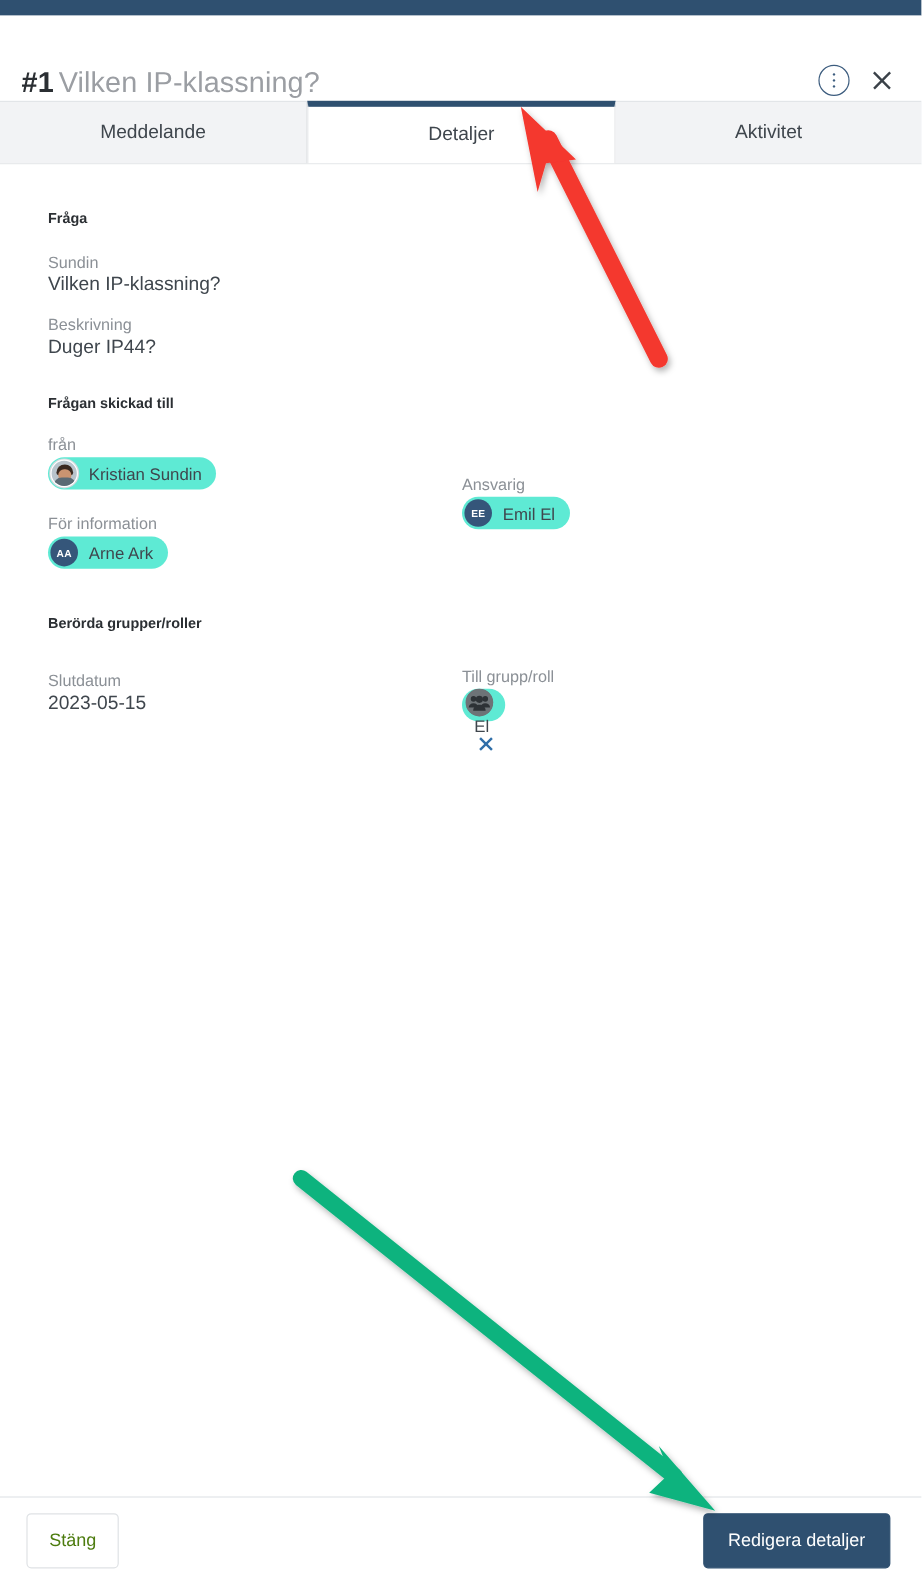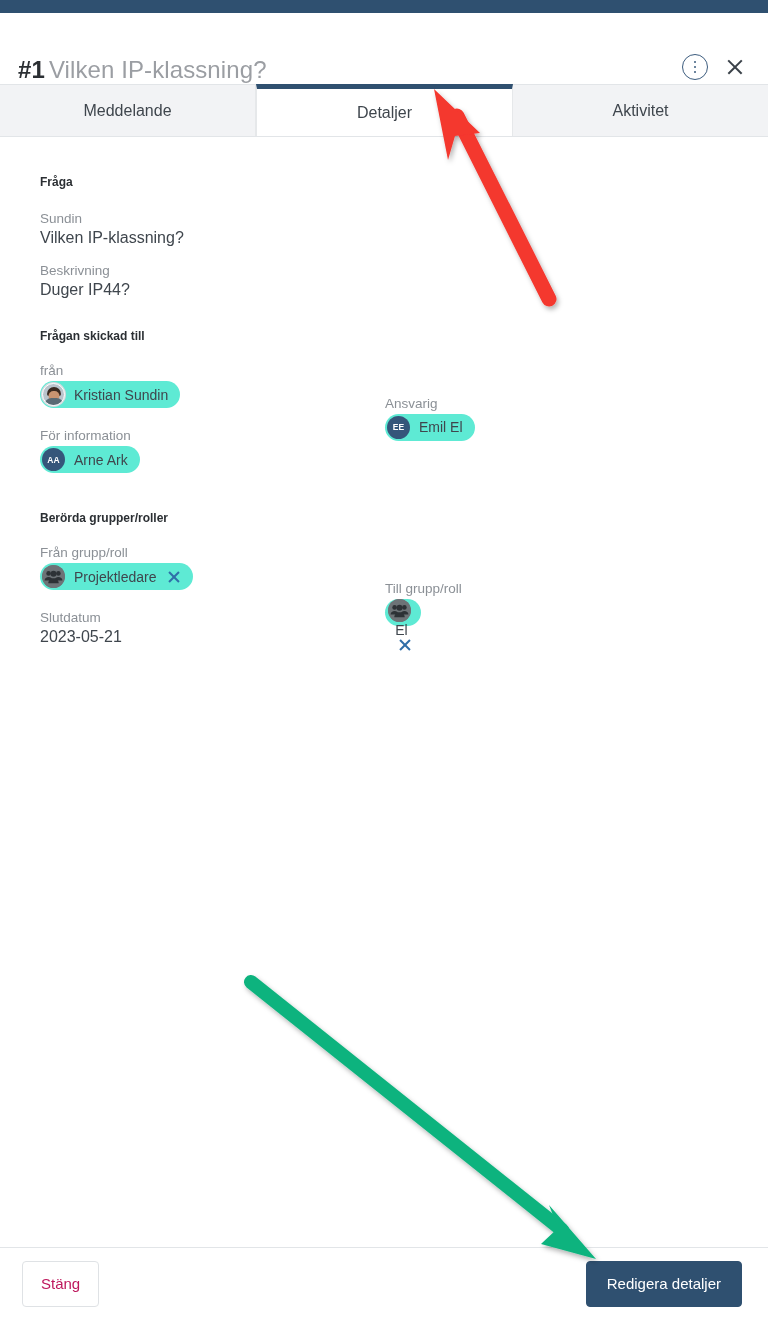--- a/index.html
+++ b/index.html
@@ -260,21 +260,21 @@
     border-radius: 4px;
     cursor: pointer;
     height: 46px;
     display: inline-flex;
     align-items: center;
     justify-content: center;
   }
   .btn-secondary {
     background: #ffffff;
     border: 1px solid #dfe2e5;
-    color: #be185d;
+    color: #4d7c0f;
     padding: 0 18px;
   }
   .btn-primary {
     background: #2f5070;
     border: 1px solid #2f5070;
     color: #ffffff;
     padding: 0 20px;
   }
 
   
@@ -373,42 +373,24 @@
             <span class="chip-label">Emil El</span>
           </div>
         </div>
       </div>
     </div>
 
     <div class="section-title tight" style="margin-top:38px;">Berörda grupper/roller</div>
 
     <div class="grid-2">
       <div class="col-left">
-        <div class="chip-row">
-          <div class="field-label">Från grupp/roll</div>
-          <div class="chip">
-            <span class="avatar group">
-              <svg width="23" height="23" viewBox="0 0 23 23">
-                <circle cx="11.5" cy="11.5" r="11.5" fill="#6d7377"></circle>
-                <circle cx="6.6" cy="8.4" r="2.3" fill="#2d3236"></circle>
-                <circle cx="16.4" cy="8.4" r="2.3" fill="#2d3236"></circle>
-                <path d="M2.6 15.6c0-2.2 1.8-3.6 4-3.6s4 1.4 4 3.6z" fill="#2d3236"></path>
-                <path d="M12.4 15.6c0-2.2 1.8-3.6 4-3.6s4 1.4 4 3.6z" fill="#2d3236"></path>
-                <circle cx="11.5" cy="8.8" r="3" fill="#2d3236"></circle>
-                <path d="M6.3 18.2c0-3 2.3-5 5.2-5s5.2 2 5.2 5z" fill="#2d3236"></path>
-              </svg>
-            </span>
-            <span class="chip-label">Projektledare</span>
-            <span class="chip-x"></span>
-          </div>
-        </div>
 
         <div class="field" style="margin-top:14px;">
           <div class="field-label">Slutdatum</div>
-          <div class="field-value">2023-05-21</div>
+          <div class="field-value">2023-05-15</div>
         </div>
       </div>
 
       <div class="col-right">
         <div class="chip-row">
           <div class="field-label">Till grupp/roll</div>
           <div class="chip" style="padding-right:10px;flex-direction:column;">
             <span class="avatar group">
               <svg width="23" height="23" viewBox="0 0 23 23">
                 <circle cx="11.5" cy="11.5" r="11.5" fill="#6d7377"></circle>

